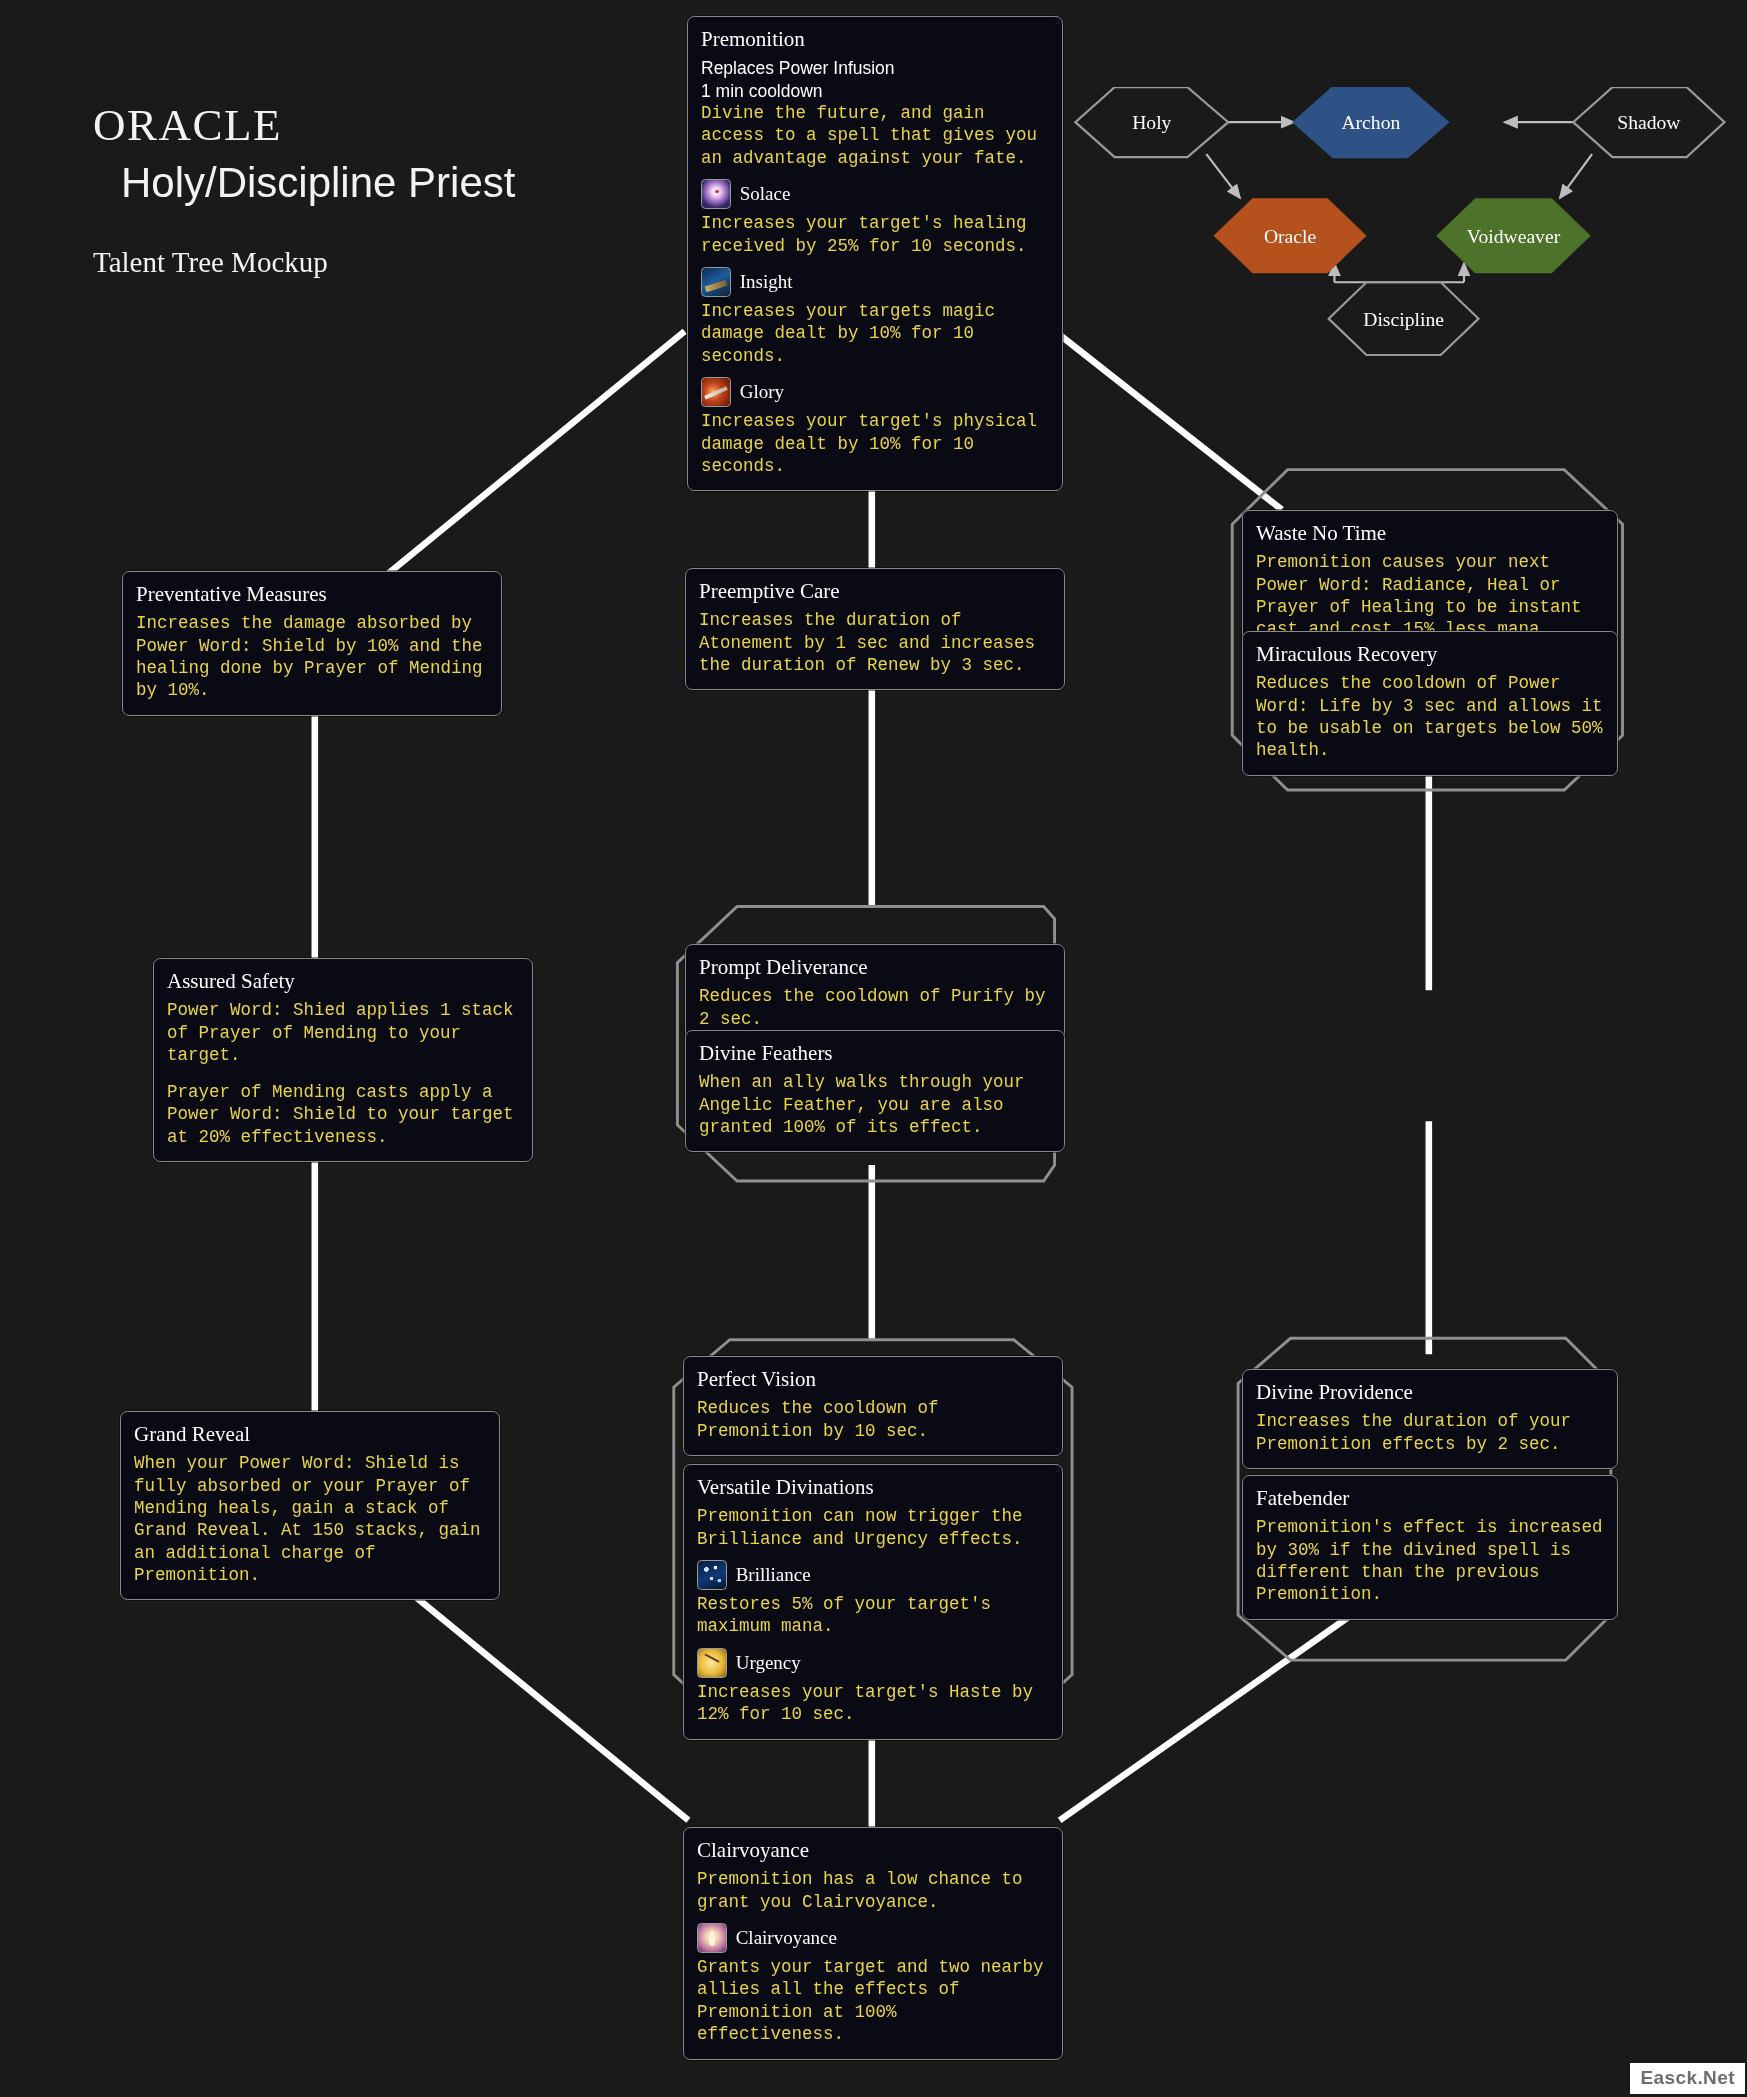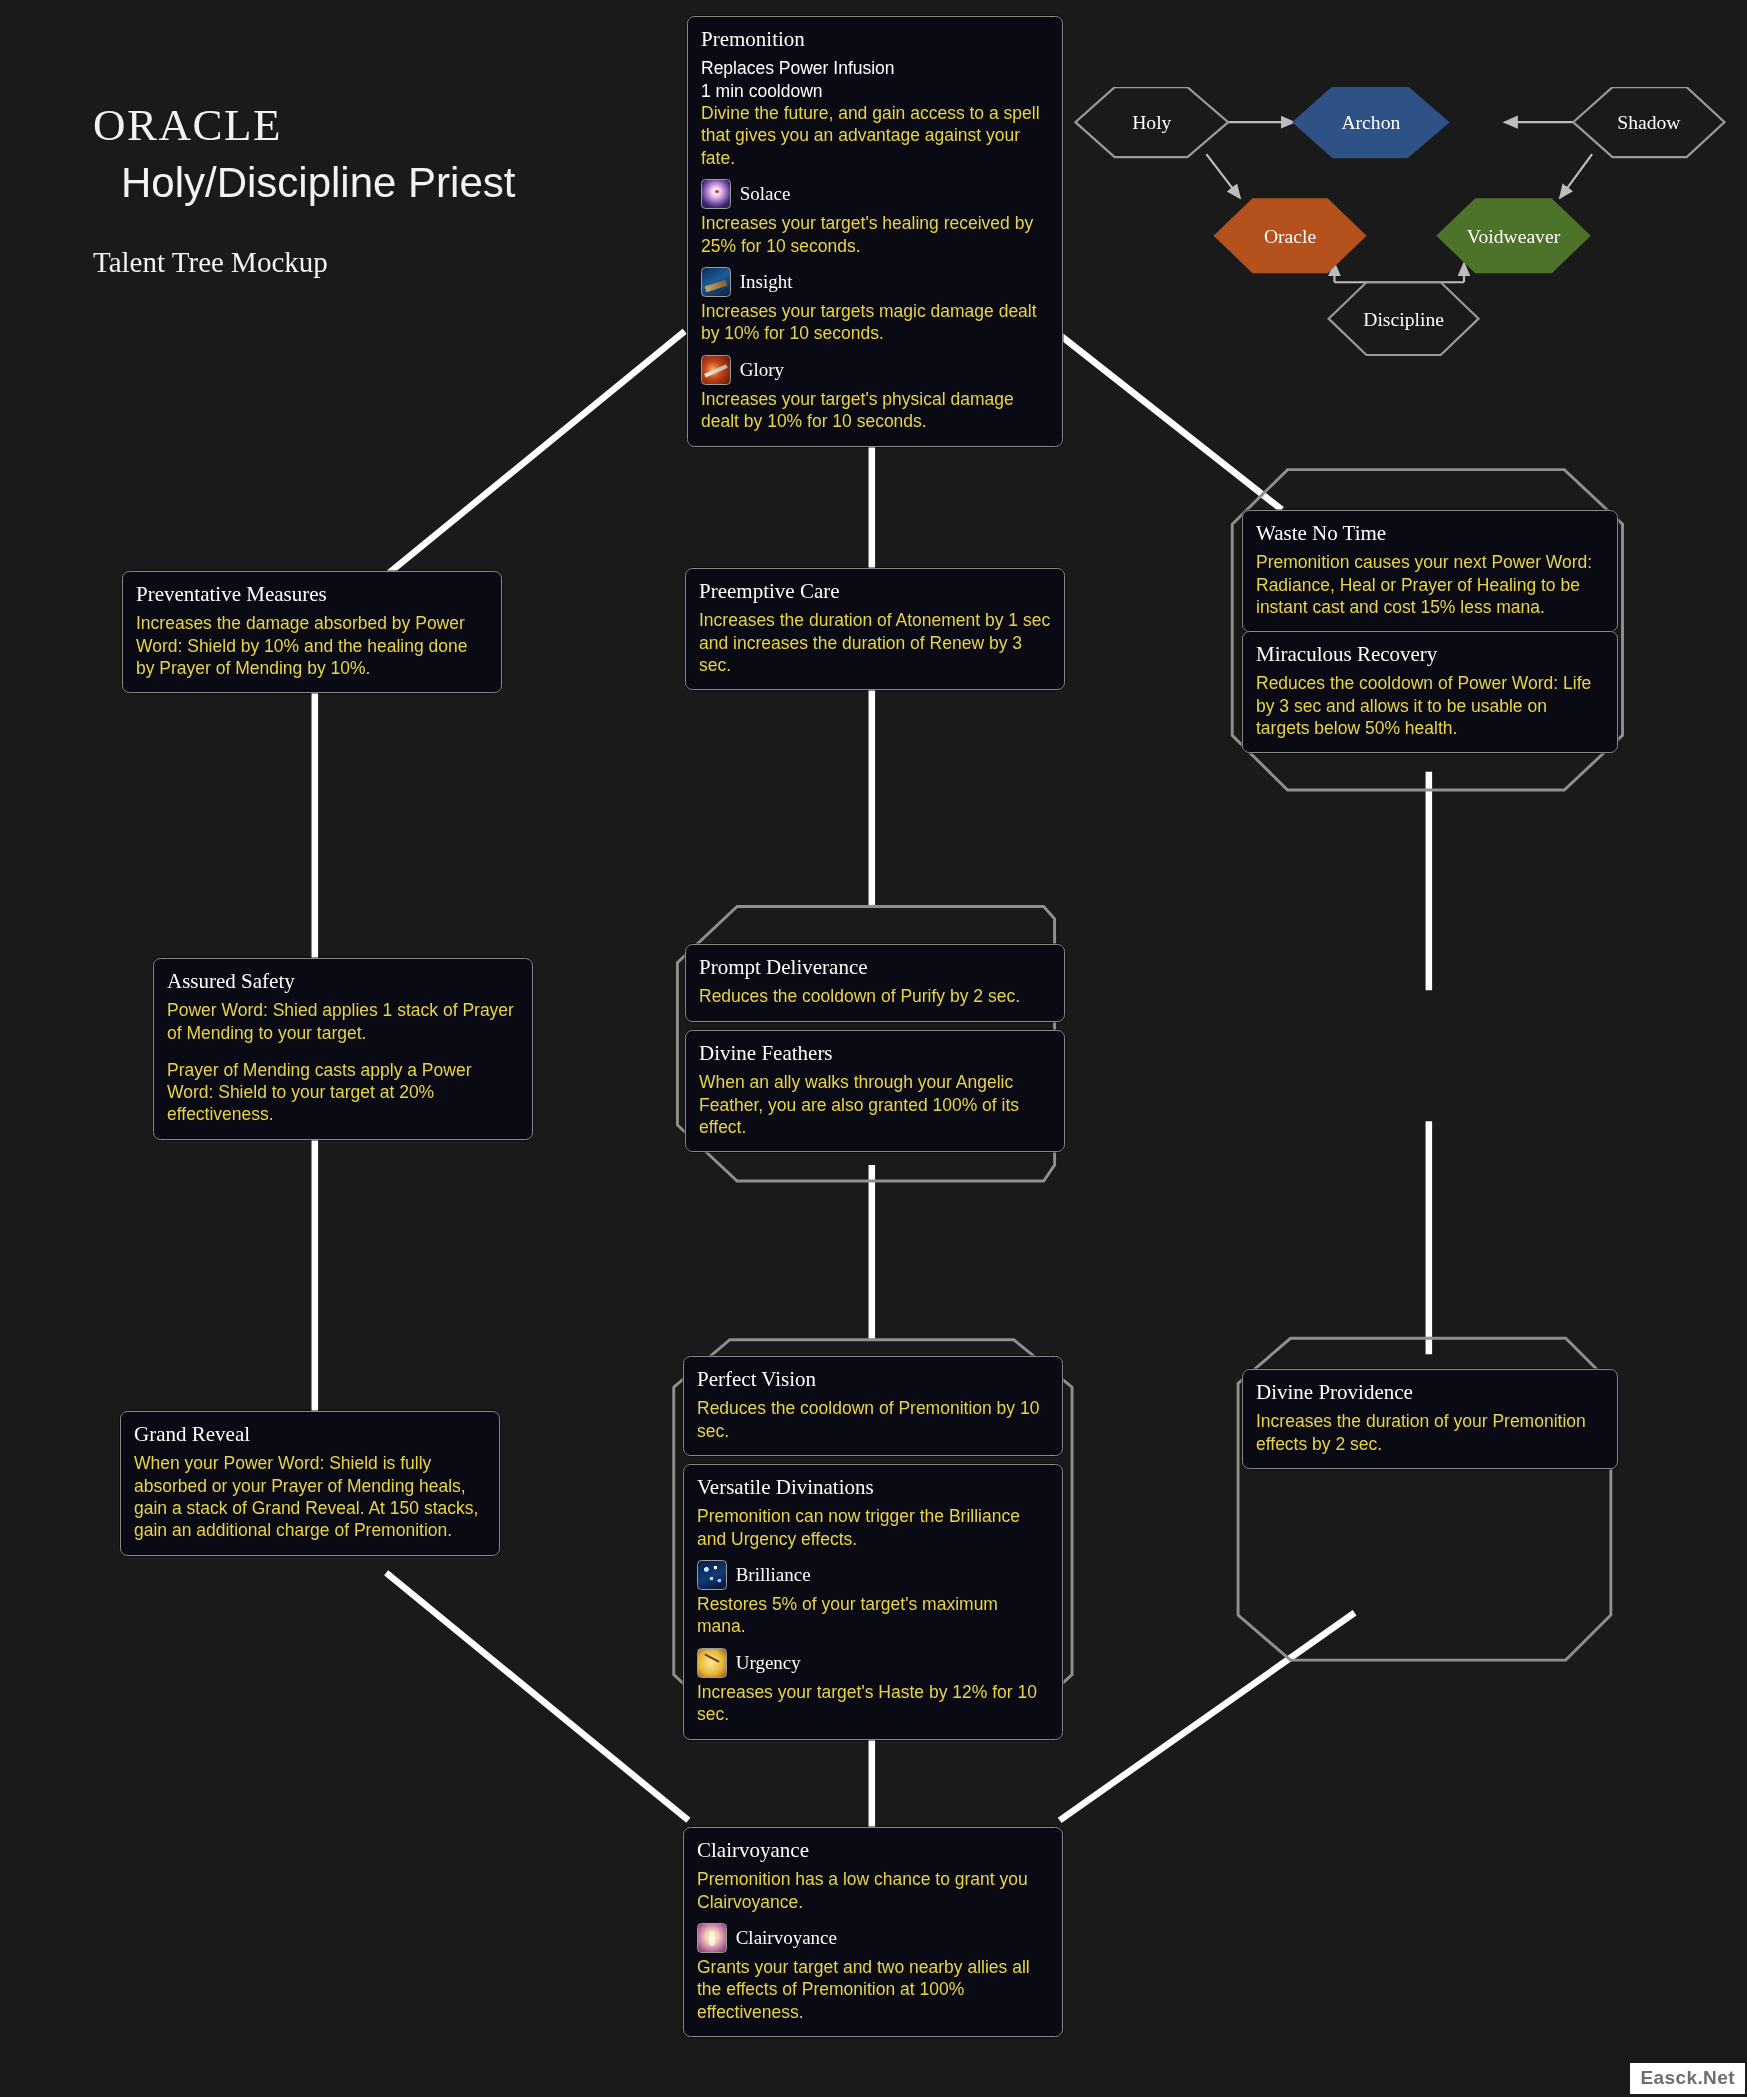--- a/index.html
+++ b/index.html
@@ -78,21 +78,21 @@
   .card .card-title {
     font-family: "Liberation Serif", serif;
     font-size: 21px;
     color: #ffffff;
     line-height: 1.15;
     margin-bottom: 5.8px;
     white-space: nowrap;
   }
   .card p {
     margin: 0 0 0 0;
-    font-family: Liberation Sans, sans-serif;
+    font-family: Liberation Mono, monospace;
     font-size: 17.5px;
     line-height: 1.28;
     color: #e8d44a;
   }
   .card p + p { margin-top: 14.6px; }
   .card .white-line {
     color: #ffffff;
     font-family: "Liberation Sans", sans-serif;
     font-size: 17.5px;
     line-height: 1.28;
@@ -388,20 +388,24 @@
       <span class="spell-name">Urgency</span>
     </div>
     <p style="margin-top:2.9px;">Increases your target's Haste by 12% for 10 sec.</p>
   </div>
 
   <div class="card" style="left:1242px; top:1369px; width:376px;">
     <div class="card-title">Divine Providence</div>
     <p>Increases the duration of your Premonition effects by 2 sec.</p>
   </div>
 
+  <div class="card" style="left:1242px; top:1475px; width:376px;">
+    <div class="card-title">Fatebender</div>
+    <p>Premonition's effect is increased by 30% if the divined spell is different than the previous Premonition.</p>
+  </div>
 
   <div class="card" style="left:683px; top:1827px; width:380px;">
     <div class="card-title">Clairvoyance</div>
     <p>Premonition has a low chance to grant you Clairvoyance.</p>
 
     <div class="spell-row">
       <span class="spell-icon icon-clairvoyance"></span>
       <span class="spell-name">Clairvoyance</span>
     </div>
     <p style="margin-top:2.9px;">Grants your target and two nearby allies all the effects of Premonition at 100% effectiveness.</p>

